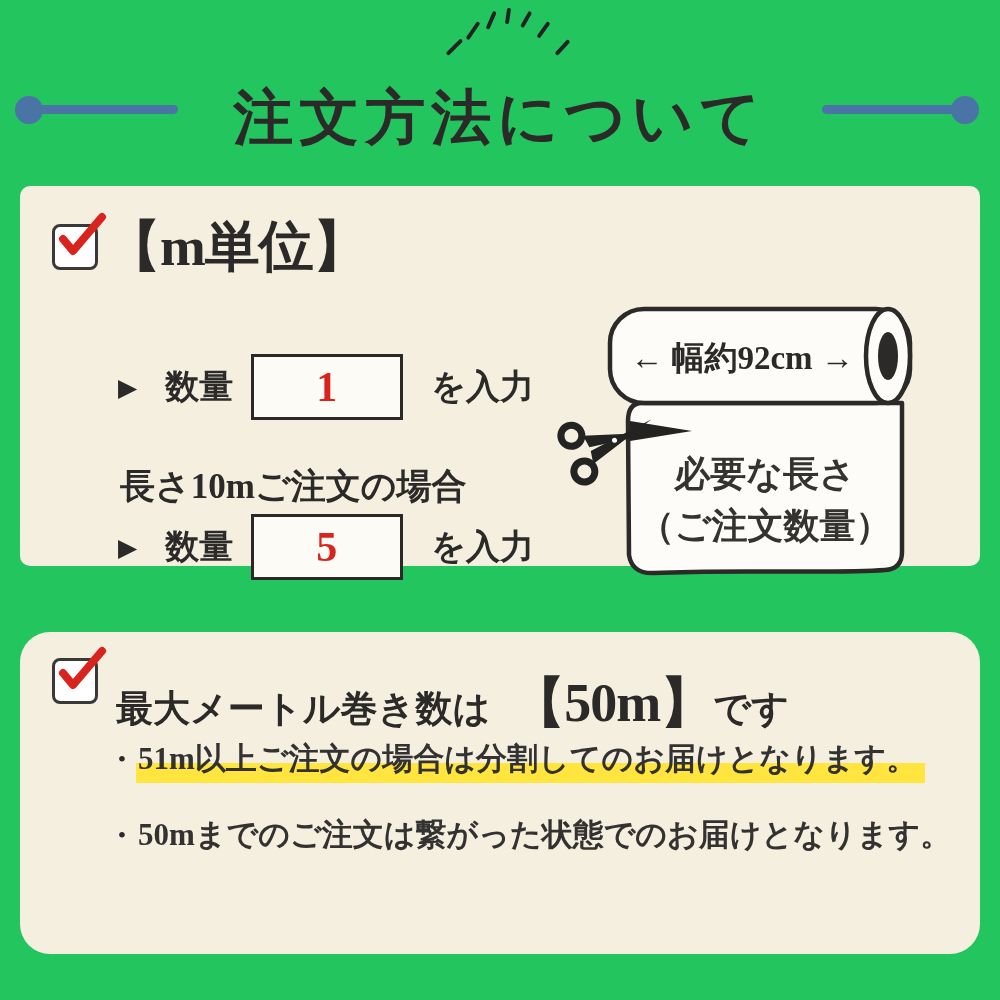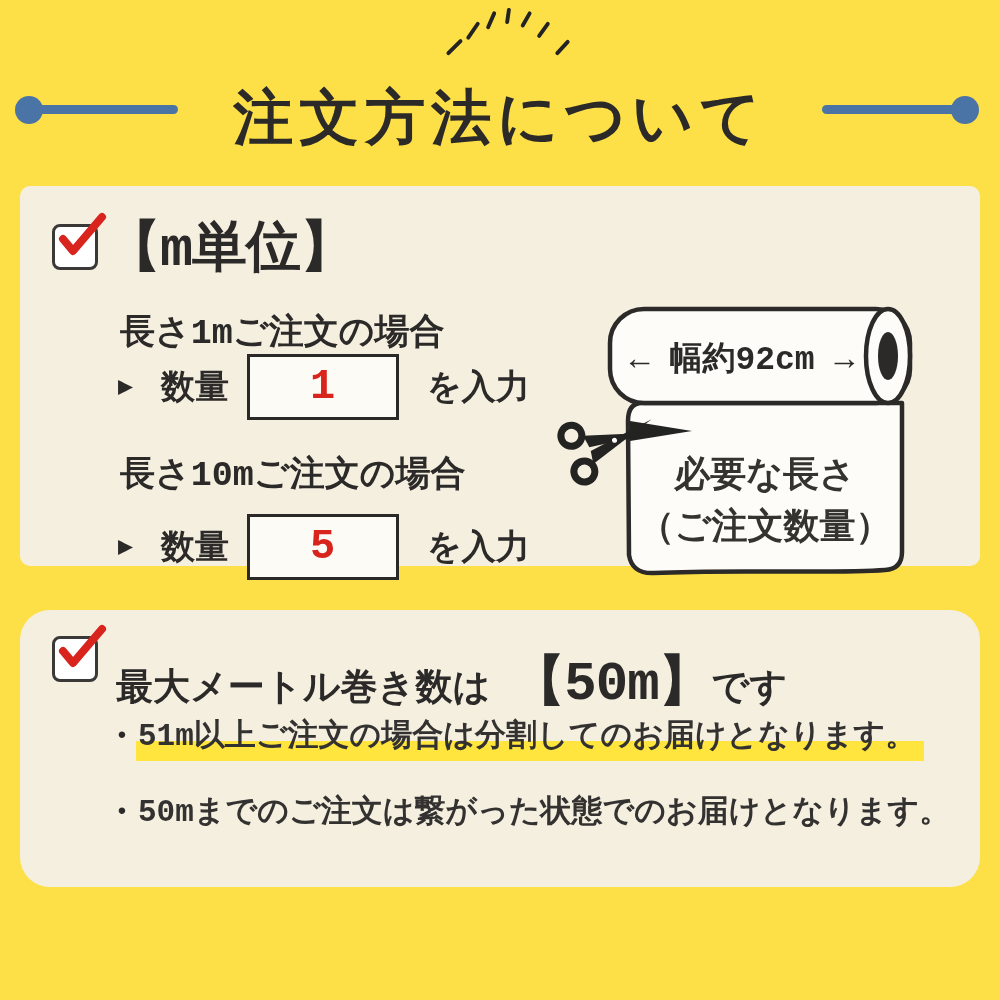--- a/index.html
+++ b/index.html
@@ -1,19 +1,19 @@
 <!DOCTYPE html>
 <html><head>
 <meta charset="utf-8">
 <style>
   html,body { margin:0; padding:0; background:#ffffff; }
   .page {
     position:relative; width:1000px; height:1000px; overflow:hidden;
-    background:#fde047; color:#2e2d2c;
-    font-family:Liberation Mono, monospace;
+    background:#22c55e; color:#2e2d2c;
+    font-family:Liberation Serif, serif;
   }
   
   .burst { position:absolute; left:438px; top:8px; width:134px; height:54px; }
   .hline {
     position:absolute; top:105px; height:9px; background:#4a74a6; border-radius:5px;
   }
   .hline.left  { left:30px;  width:148px; }
   .hline.right { left:822px; width:148px; }
   .hdot {
     position:absolute; top:96px; width:28px; height:28px; border-radius:50%;
@@ -23,42 +23,42 @@
   .hdot.right { left:951px; }
   .title {
     position:absolute; left:0; right:0; top:78px; margin:0; text-align:center;
     font-size:60px; font-weight:900; letter-spacing:6px; color:#2b2a28;
   }
   
   .card {
     position:absolute; left:20px; width:960px; background:#f5efe0; border-radius:30px;
   }
   .card1 { top:186px; height:380px;border-radius:10px; }
-  .card2 { top:610px; height:277px; }
+  .card2 { top:632px; height:322px; }
   
   .checkbox {
     position:absolute; width:40px; height:40px; background:#ffffff;
     border:3.5px solid #3a3937; border-radius:8px;
   }
   .checkbox svg { position:absolute; left:1px; top:-14px; overflow:visible; }
   .cb1 { left:32px; top:38px; }
   .cb2 { left:32px; top:26px; }
   
   .headline { position:absolute; display:flex; align-items:baseline; white-space:nowrap; }
   .headline1 { left:86px; top:24px; }
   .headline2 { left:96px; top:12px; }
   .h-big  { font-size:55px; font-weight:900; letter-spacing:-1px; color:#2b2a28; }
   .h-rest { font-size:34px; font-weight:800; color:#2b2a28; }
   
   .case-label {
     position:absolute; left:100px; font-size:35px; font-weight:800; color:#2b2a28;
     white-space:nowrap;
   }
   .case-label.l1 { top:122px; }
-  .case-label.l2 { top:264px; }
+  .case-label.l2 { top:277px; }
   .qty-row {
     position:absolute; left:98px; display:flex; align-items:center; gap:18px;
     white-space:nowrap;
   }
   .qty-row.r1 { top:168px; }
   .qty-row.r2 { top:328px; }
   .tri { font-size:25px; color:#2b2a28; line-height:1; }
   .qty-word { font-size:34px; font-weight:800; color:#2b2a28;margin-left:10px; }
   .qty-box {
     width:146px; height:60px; background:#fcfbf5; border:3.5px solid #2a2927;
@@ -112,21 +112,20 @@
     <div class="checkbox cb1">
       <svg width="52" height="48" viewBox="0 0 52 48">
         <polyline points="7,26 17,38 46,4" fill="none" stroke="#d9241e" stroke-width="8" stroke-linecap="round" stroke-linejoin="round"></polyline>
       </svg>
     </div>
 
     <div class="headline headline1">
       <span class="h-big">【m単位】</span>
     </div>
 
-    <div class="case-label l1">長さ1mご注文の場合</div>
 
     <div class="qty-row r1">
       <span class="tri">▶</span>
       <span class="qty-word">数量</span>
       <span class="qty-box">
         <span class="qty-num">1</span>
       </span>
       <span class="qty-word">を入力</span>
     </div>
 

